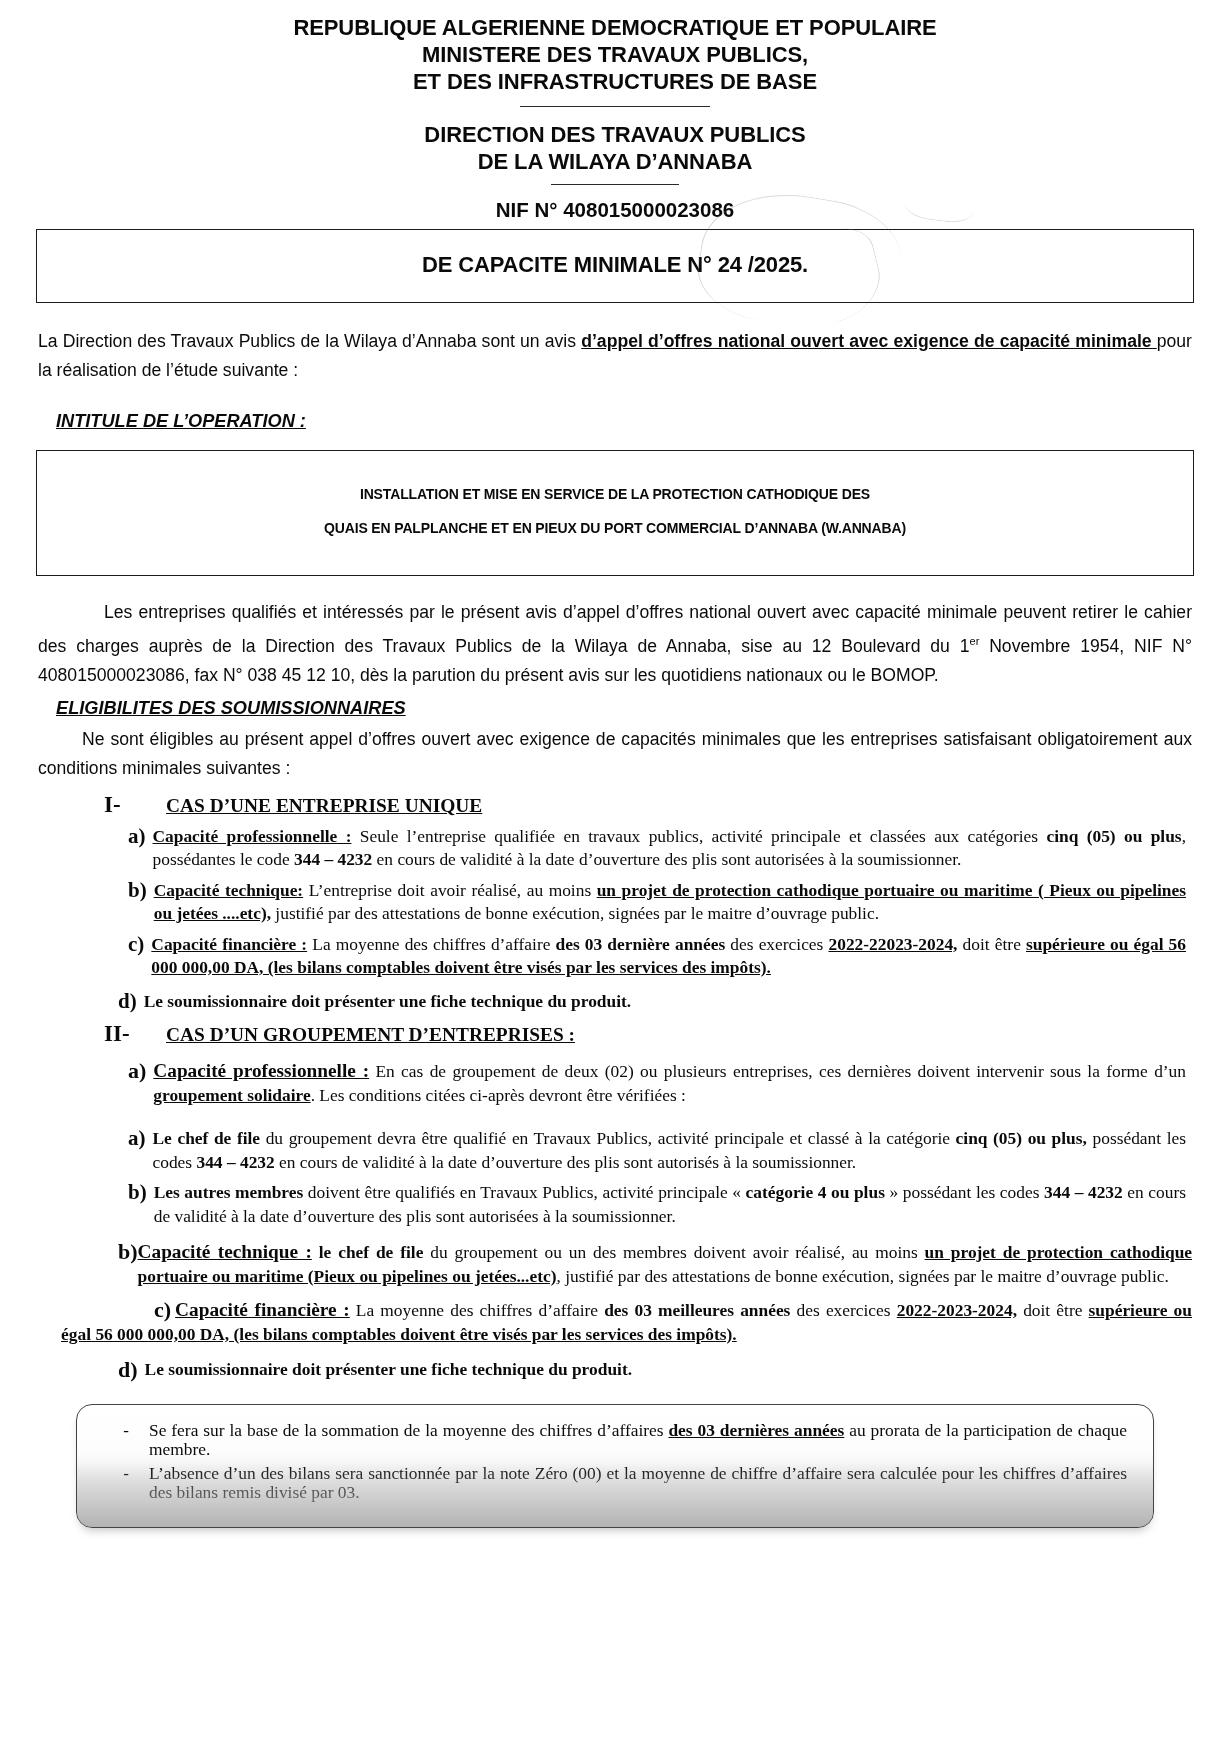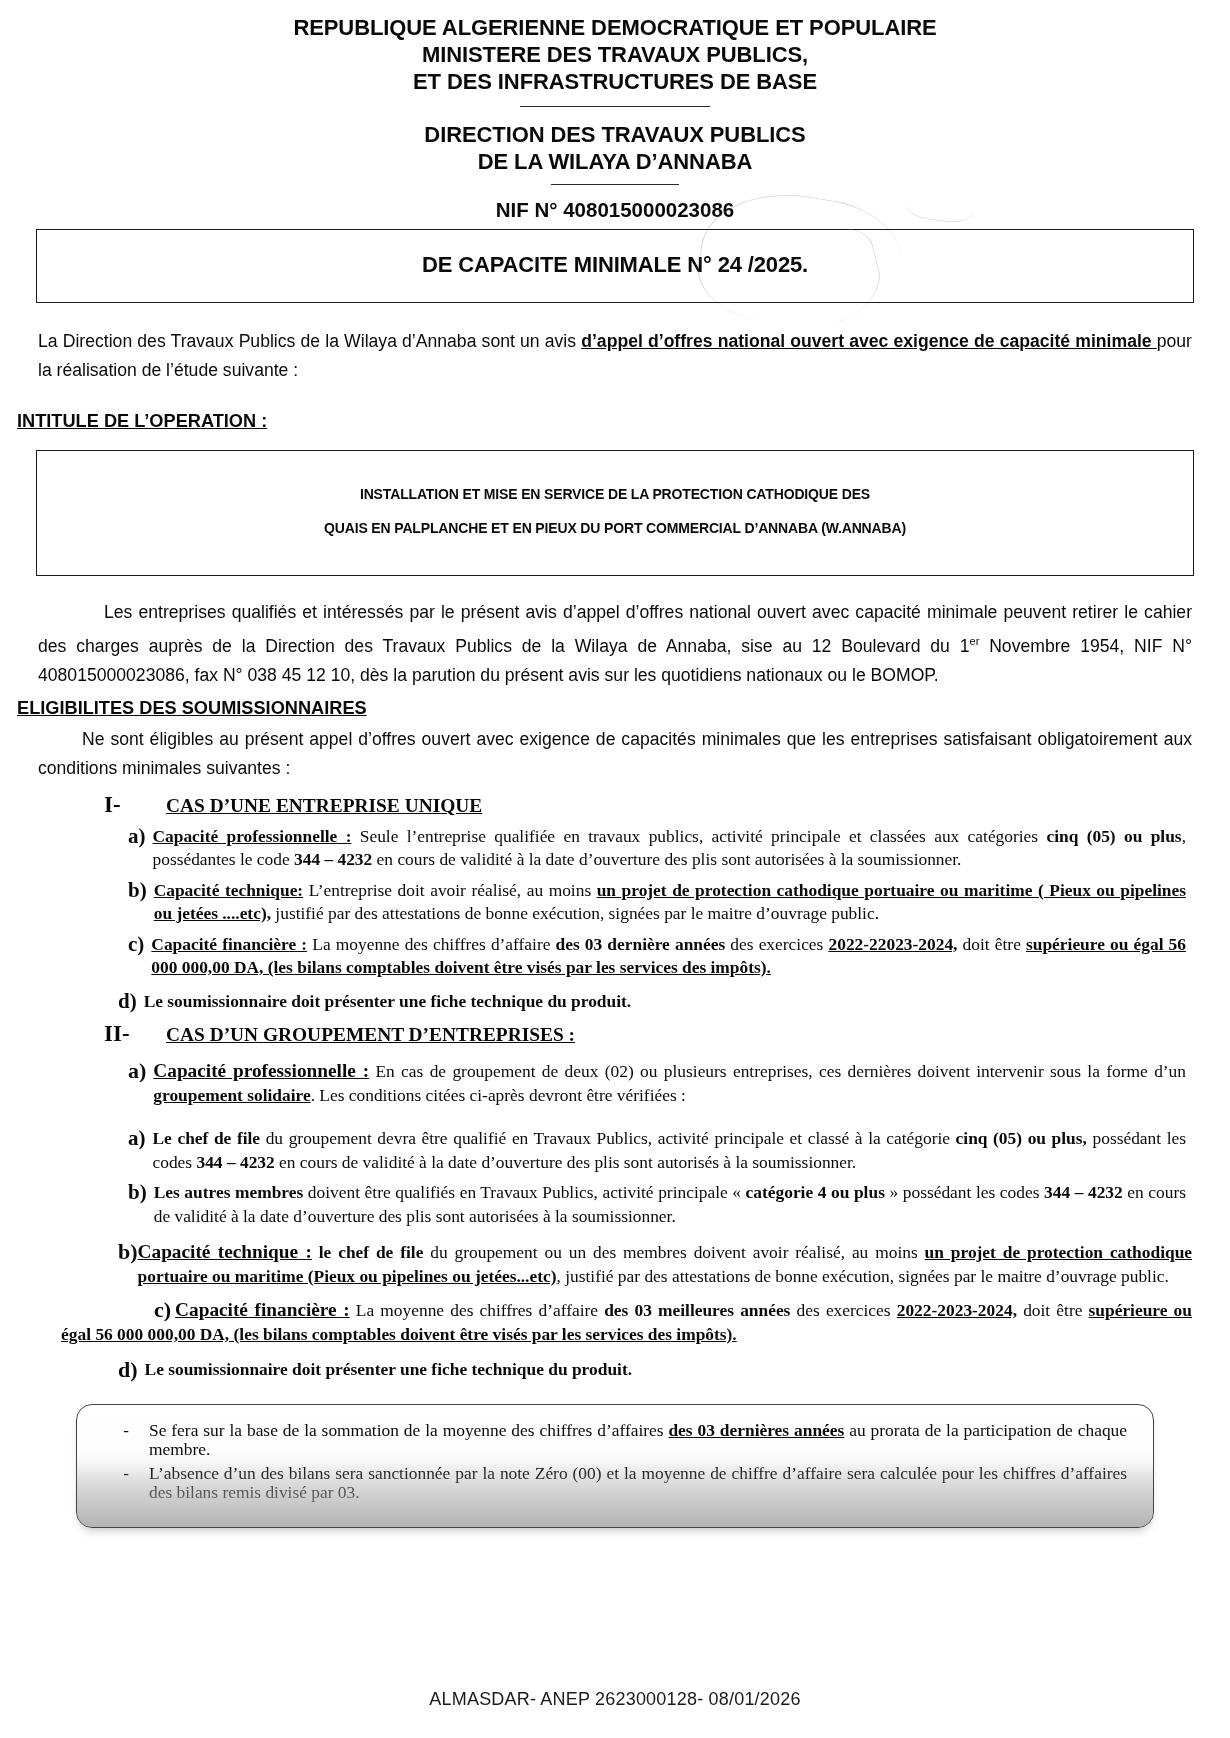--- a/index.html
+++ b/index.html
@@ -89,21 +89,22 @@
   }
   .intro1 { margin-top: 24px; }
   .b { font-weight: bold; }
   .bu { font-weight: bold; text-decoration: underline; }
 
   .sec-head {
     font-family: "Liberation Sans", sans-serif;
     font-weight: bold;
     font-size: 18.2px;
     text-decoration: underline;
-    margin: 0 17px;
+    margin: 0 56px;
+    font-style: italic;
   }
   .intitule { margin-top: 26px; margin-bottom: 18px; }
   .elig { margin-top: 7px; margin-bottom: 2px; }
 
   .para-indent { text-indent: 66px; }
   .para-indent2 { text-indent: 44px; }
 
   
   .serif-p {
     font-family: "Liberation Serif", serif;
@@ -337,15 +338,14 @@
       <div class="rb-dash">-</div>
       <div class="rb-text"><span>Se fera sur la base de la sommation de la moyenne des chiffres d’affaires </span><span class="bu">des 03 dernières années</span><span> au prorata de la participation de chaque membre.</span></div>
     </div>
     <div class="rb-item">
       <div class="rb-dash">-</div>
       <div class="rb-text">L’absence d’un des bilans sera sanctionnée par la note Zéro (00) et la moyenne de chiffre d’affaire sera calculée pour les chiffres d’affaires des bilans remis divisé par 03.</div>
     </div>
     <div class="smudge"></div>
   </div>
 
-  <div class="footer">ALMASDAR- ANEP 2623000128- 08/01/2026</div>
 
 </div>
 
 </body></html>

